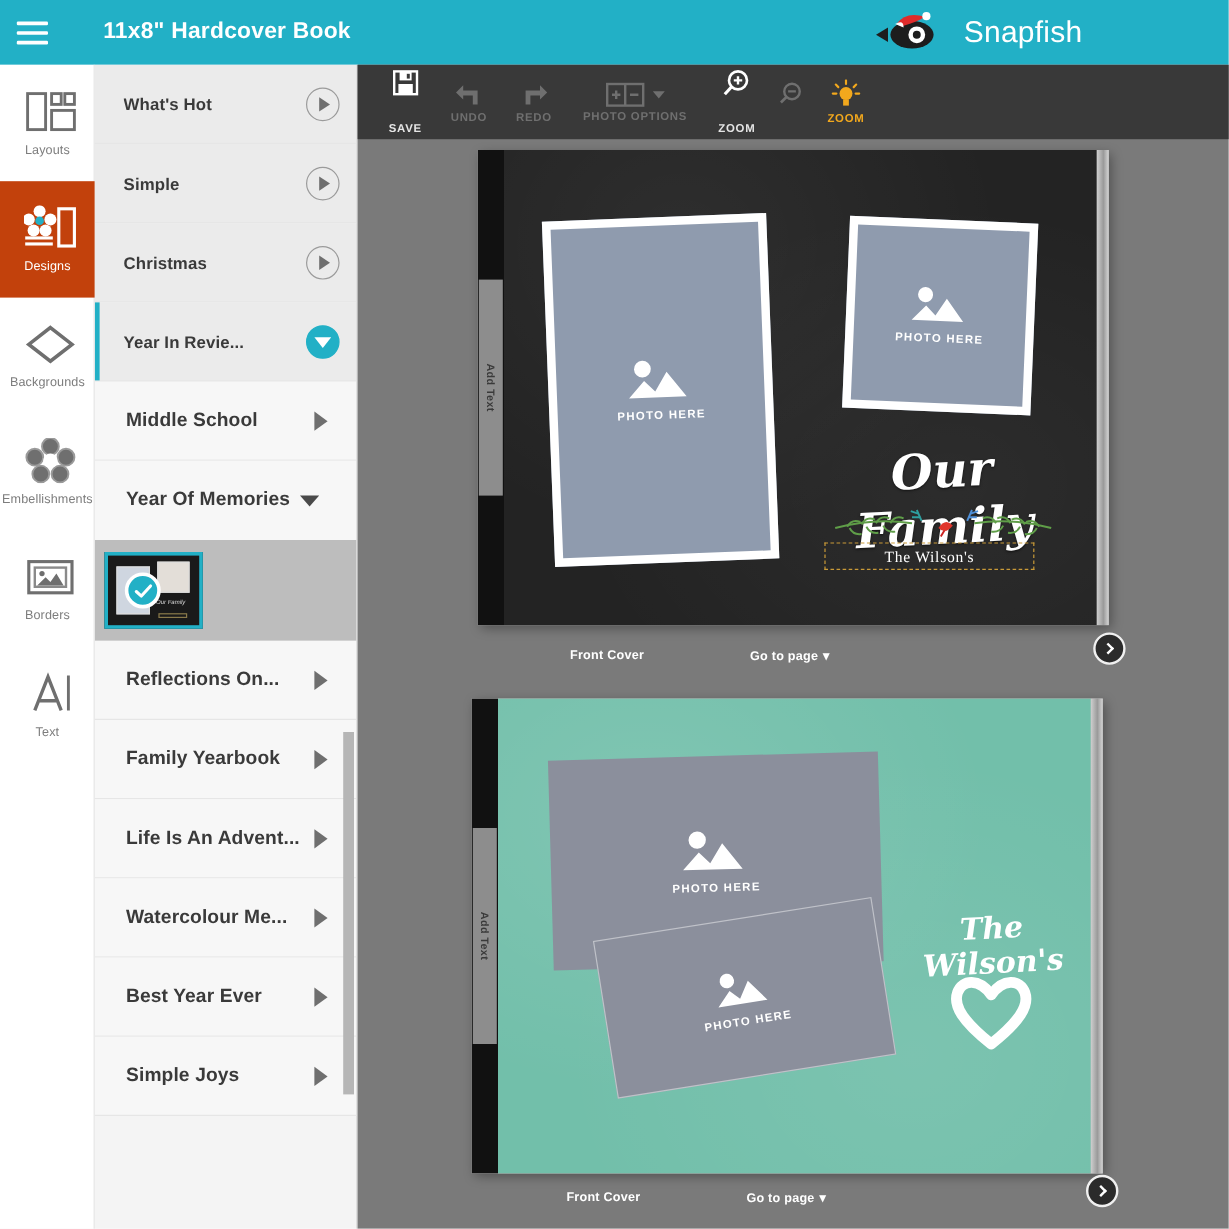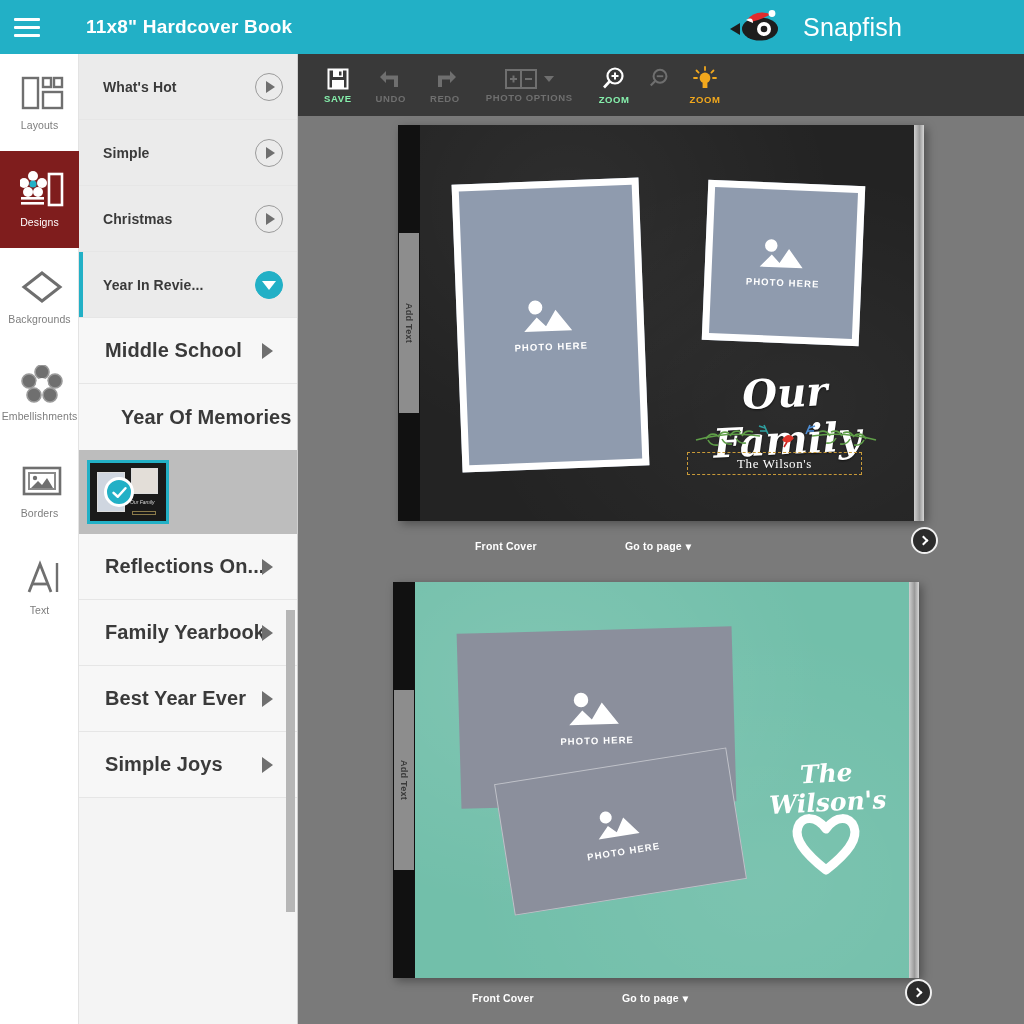--- a/index.html
+++ b/index.html
@@ -36,40 +36,40 @@
   
   .rail {
     position: absolute; left: 0; top: 54px; width: 79px; height: 970px;
     background: #ffffff; border-right: 1px solid #e3e3e3;
   }
   .rail-item {
     width: 79px; height: 97px; display: flex; flex-direction: column;
     align-items: center; justify-content: center; gap: 7px; cursor: pointer;
     color: #7d7d7d;
   }
-  .rail-item.active { background: #7f1d1d; color: #ffffff; }
+  .rail-item.active { background: #c2410c; color: #ffffff; }
   .rail-label { font-size: 10.5px; letter-spacing: .1px; }
   .rail-ico { width: 40px; height: 38px; display: block; }
 
   
   .panel {
     position: absolute; left: 79px; top: 54px; width: 219px; height: 970px;
     background: #f4f4f4; overflow: hidden; border-right: 1px solid #cfcfcf;
   }
   .cat-row {
     position: relative; height: 66px; display: flex; align-items: center;
     padding-left: 24px; padding-right: 14px; cursor: pointer;
     border-bottom: 1px solid #e6e6e6; background: #ebebeb;
   }
   .cat-row.sub { background: #f7f7f7; padding-left: 26px; }
   .cat-row .cat-label {
     flex: 1; font-size: 14px; color: #3a3a3a; font-weight: bold;
     letter-spacing: .1px; white-space: nowrap; overflow: hidden;
   }
-  .cat-row.sub .cat-label { font-weight: bold; font-size: 20px; }
+  .cat-row.sub .cat-label { font-weight: bold; font-size: 16px; }
   .circ-arrow {
     width: 28px; height: 28px; border-radius: 50%; border: 1.5px solid #9b9b9b;
     display: flex; align-items: center; justify-content: center; flex: none;
   }
   .circ-arrow .tri {
     width: 0; height: 0; border-left: 9px solid #6f6f6f;
     border-top: 6px solid transparent; border-bottom: 6px solid transparent;
     margin-left: 3px;
   }
   .circ-arrow.teal { background: #22b0c6; border-color: #22b0c6; }
@@ -136,21 +136,21 @@
   }
   .toolbar {
     position: absolute; left: 0; top: 0; width: 726px; height: 62px;
     background: #393939; display: flex; align-items: center; padding-left: 14px;
   }
   .tool {
     display: flex; flex-direction: column; align-items: center; justify-content: center;
     gap: 2px; cursor: pointer; padding: 0 12px; height: 56px; min-width: 48px;
   }
   .tool .tlabel { font-size: 9.5px; font-weight: bold; letter-spacing: .6px; }
-  .tool.on { color: #86efac; }
+  .tool.on { color: #e5e5e5; justify-content: space-between; }
   .tool.off { color: #6f6f6f; }
   .tool.tips { color: #f2a81d; }
   .tool svg { display:block; }
   .book {
     position: absolute; box-shadow: 3px 3px 9px rgba(0,0,0,.35);
     background: #b8b8b8; overflow: hidden;
   }
   .spine {
     position: absolute; left: 0; top: 0; bottom: 0; width: 22px;
     background: #111; z-index: 3;
@@ -369,21 +369,21 @@
           <span class="down"></span>
         </span>
     </div>
 
     <div class="cat-row sub">
       <span class="cat-label">Middle School</span>
       <span class="plain-arrow"></span>
     </div>
 
     <div class="cat-row sub" style="border-bottom:none;">
-      <span class="cat-label" style="flex:none;margin-left:16px;">Year Of Memories</span>
+      <span class="cat-label" style="flex:none;">Year Of Memories</span>
       <span class="plain-down"></span>
     </div>
 
     <div class="thumb-strip">
       <div class="thumb">
         <div class="tph t1"></div>
         <div class="tph t2"></div>
         <div class="tlabel">Our Family</div>
         <div class="tbar"></div>
         <div class="check">
@@ -393,20 +393,28 @@
         </div>
       </div>
     </div>
 
     <div class="cat-row sub">
       <span class="cat-label">Reflections On...</span>
       <span class="plain-arrow"></span>
     </div>
     <div class="cat-row sub">
       <span class="cat-label">Family Yearbook</span>
+      <span class="plain-arrow"></span>
+    </div>
+    <div class="cat-row sub">
+      <span class="cat-label">Life Is An Advent...</span>
+      <span class="plain-arrow"></span>
+    </div>
+    <div class="cat-row sub">
+      <span class="cat-label">Watercolour Me...</span>
       <span class="plain-arrow"></span>
     </div>
     <div class="cat-row sub">
       <span class="cat-label">Best Year Ever</span>
       <span class="plain-arrow"></span>
     </div>
     <div class="cat-row sub">
       <span class="cat-label">Simple Joys</span>
       <span class="plain-arrow"></span>
     </div>

